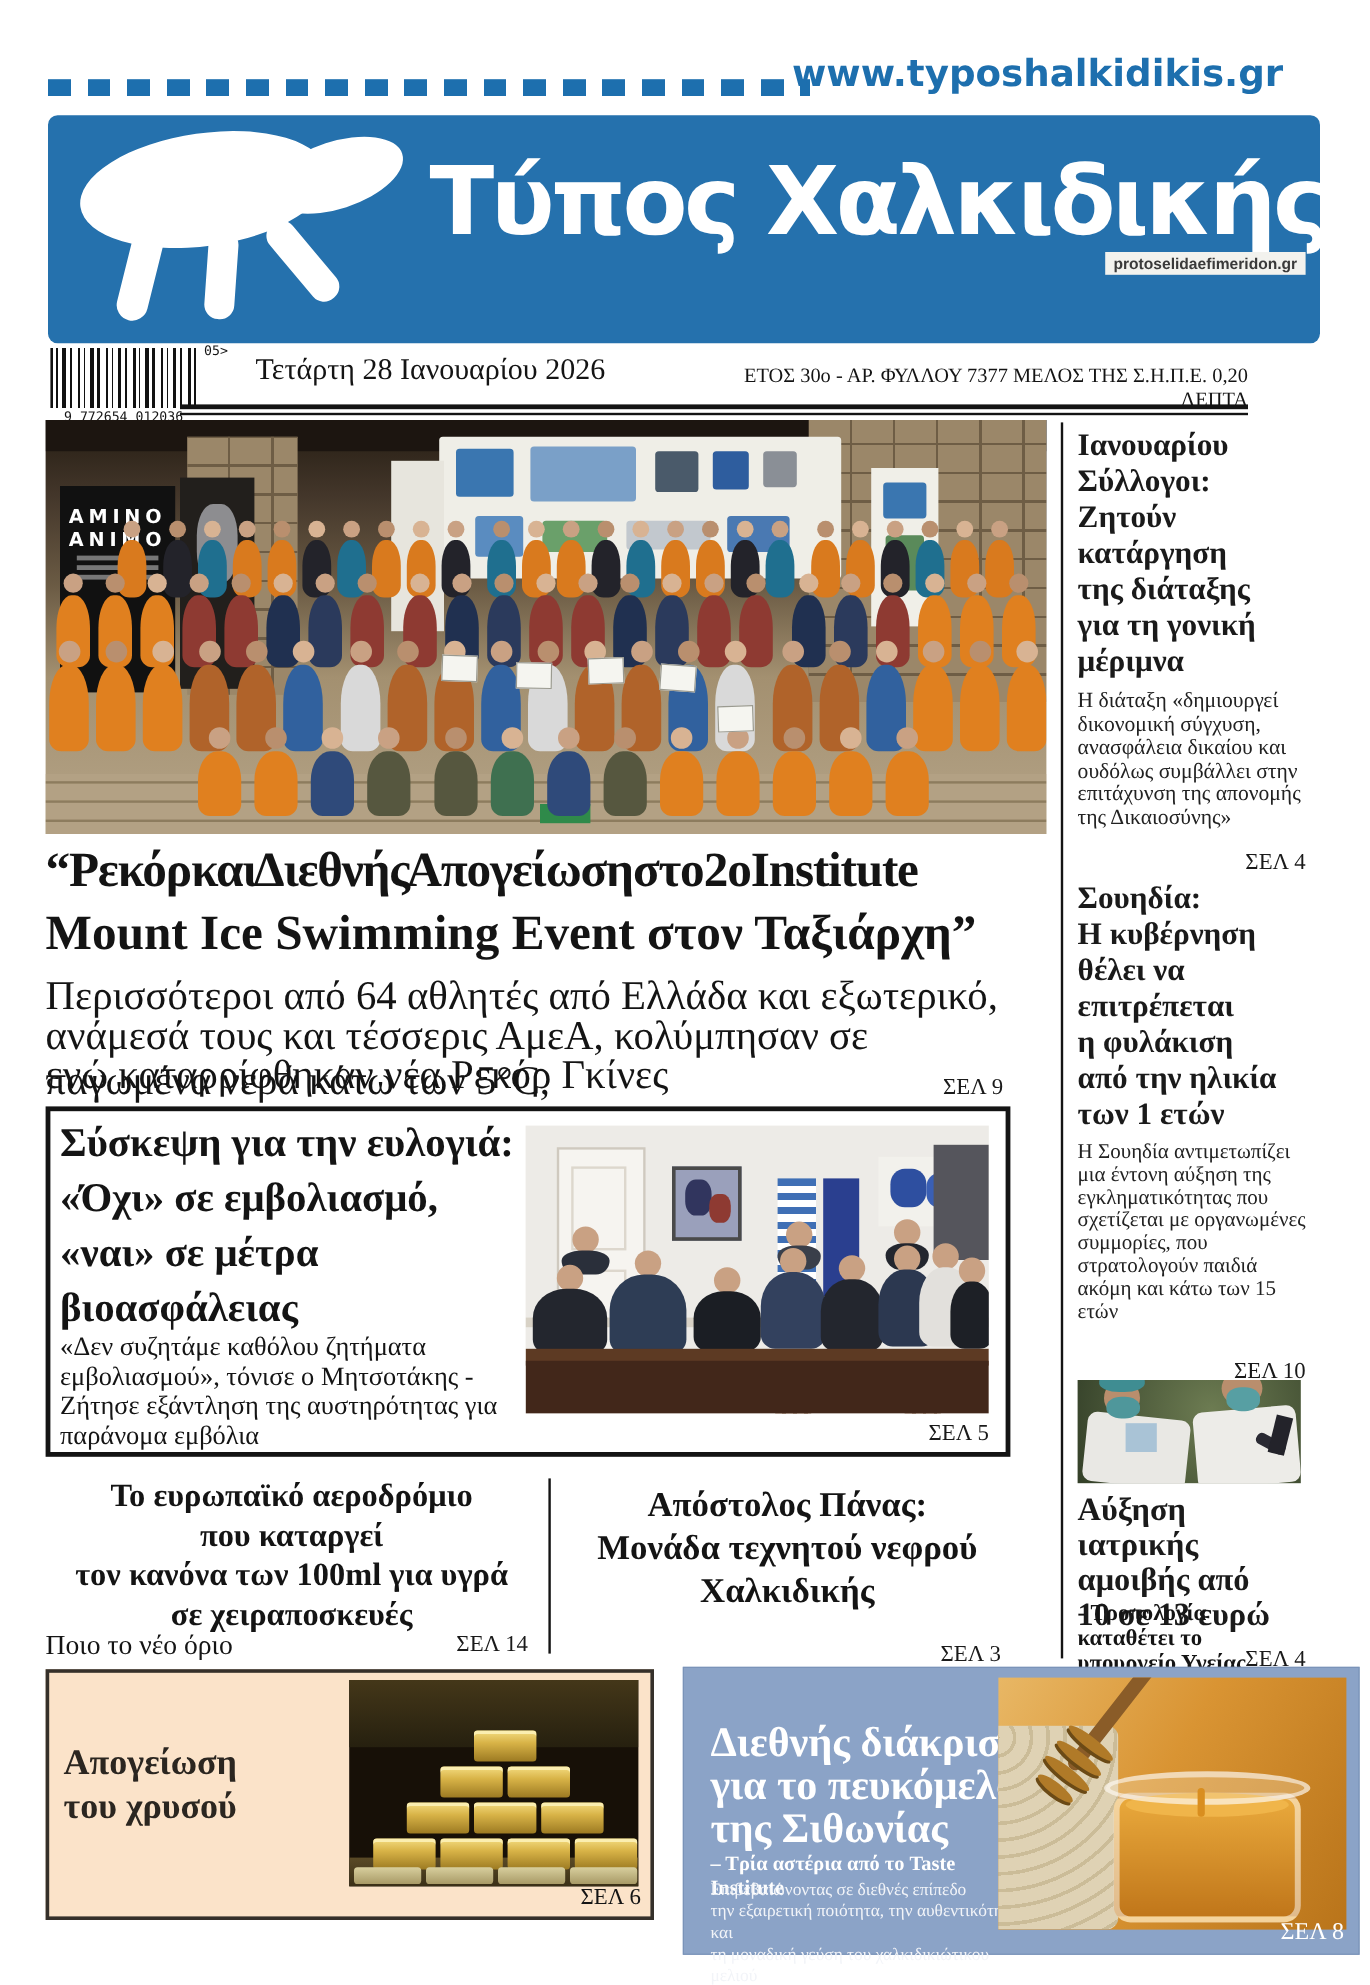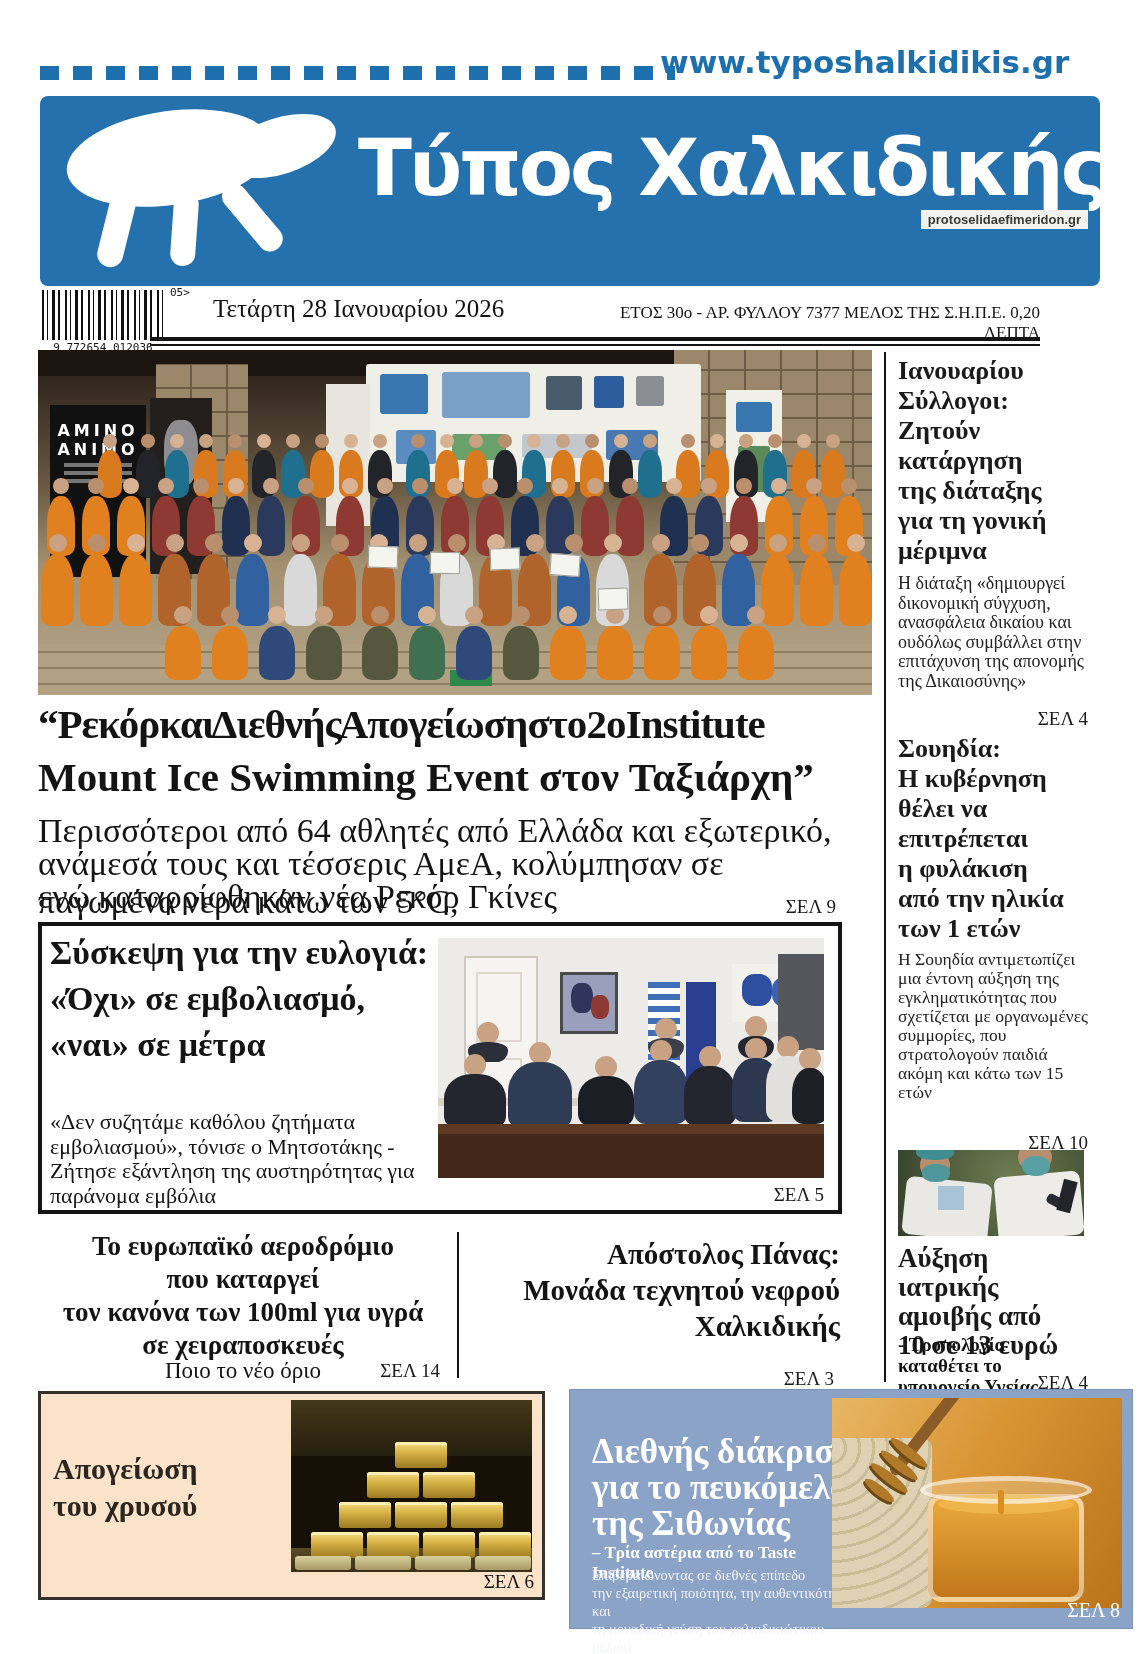--- a/index.html
+++ b/index.html
@@ -90,23 +90,23 @@
   #tabletop{left:0;top:186px;width:386px;height:14px;background:#5d3a23}
   #tablefront{left:0;top:196px;width:386px;height:44px;background:#42271a}
   .cup{position:absolute;width:10px;height:7px;background:#f0f0ec;border-radius:40%}
   .chair{position:absolute;width:30px;height:46px;background:#6f4120;
     background-image:repeating-linear-gradient(90deg,transparent 0 6px,#4d2b12 6px 9px)}
 
   
   #vdiv1{left:884px;top:352px;width:2px;height:1030px;background:var(--ink)}
   #vdiv2{left:457px;top:1232px;width:2px;height:146px;background:var(--ink)}
   #airport{left:38px;top:1230px;width:410px;text-align:center;font-size:27px;font-weight:bold;line-height:33px}
-  #airsub{left:38px;top:1358px;width:410px;text-align:center;font-size:23px}
+  #airsub{left:38px;top:1358px;width:410px;font-size:23px}
   #sel14{left:368px;top:1360px;width:72px}
-  #panas{left:472px;top:1236px;width:368px;text-align:right;font-size:29px;font-weight:bold;line-height:36px}
+  #panas{left:472px;top:1236px;width:368px;text-align:center;font-size:29px;font-weight:bold;line-height:36px}
   #pansub{left:472px;top:1344px;width:368px;text-align:center;font-size:22px;font-weight:bold;line-height:25px}
   #sel3{left:728px;top:1368px;width:106px}
 
   
   .sbt{font-weight:bold;color:#1a1a1a}
   #lt{left:898px;top:356px;width:194px;font-size:26px;line-height:30px}
   #lb{left:898px;top:574px;width:192px;font-size:18px;line-height:19.5px;color:#222}
   #sel4a{left:898px;top:708px;width:190px}
   #st{left:898px;top:734px;width:194px;font-size:26px;line-height:30px}
   #sb{left:898px;top:950px;width:192px;font-size:17.5px;line-height:19px;color:#222}
@@ -560,20 +560,21 @@
   <div class="abs leadsub" id="sub1">Περισσότεροι από 64 αθλητές από Ελλάδα και εξωτερικό,</div>
   <div class="abs leadsub" id="sub2">ανάμεσά τους και τέσσερις ΑμεΑ, κολύμπησαν σε παγωμένα νερά κάτω των 5°C,</div>
   <div class="abs leadsub" id="sub3">ενώ καταρρίφθηκαν νέα Ρεκόρ Γκίνες</div>
   <div class="sel" id="sel9">ΣΕΛ 9</div>
 
   <div class="abs" id="mbox">
     <div id="mtitle2">
       <span class="tl">Σύσκεψη για την ευλογιά:</span>
       <span class="tl">«Όχι» σε εμβολιασμό,</span>
       <span class="tl">«ναι» σε μέτρα</span>
+      <span class="tl">βιοασφάλειας</span>
     </div>
     <div id="mbody2">«Δεν συζητάμε καθόλου ζητήματα εμβολιασμού», τόνισε ο Μητσοτάκης - Ζήτησε εξάντληση της αυστηρότητας για παράνομα εμβόλια</div>
     <div id="meetphoto">
       <div class="abs" id="door">
         <div class="panel" style="left:10px;top:14px;width:46px;height:70px"></div>
         <div class="panel" style="left:10px;top:100px;width:46px;height:80px"></div>
       </div>
       <div class="abs" id="art1">
         <div class="blob" style="left:8px;top:8px;width:22px;height:30px;background:#31355e"></div>
         <div class="blob" style="left:28px;top:20px;width:18px;height:24px;background:#8e3a32"></div>

